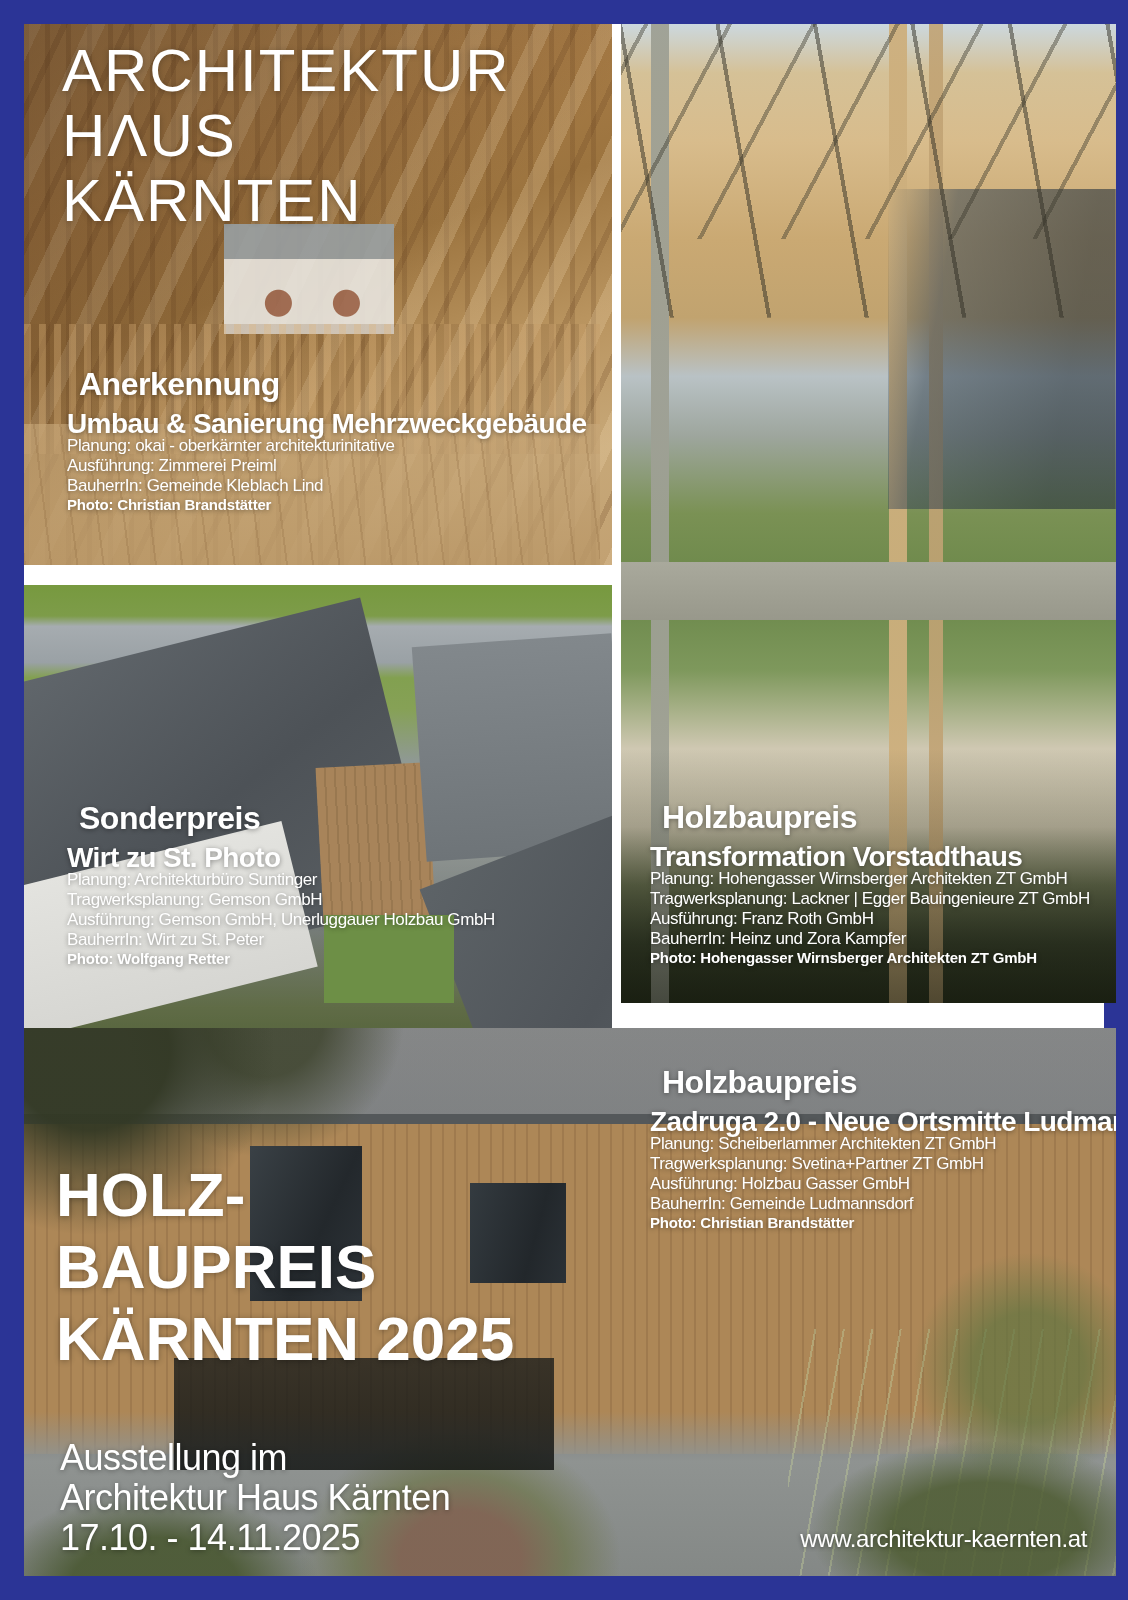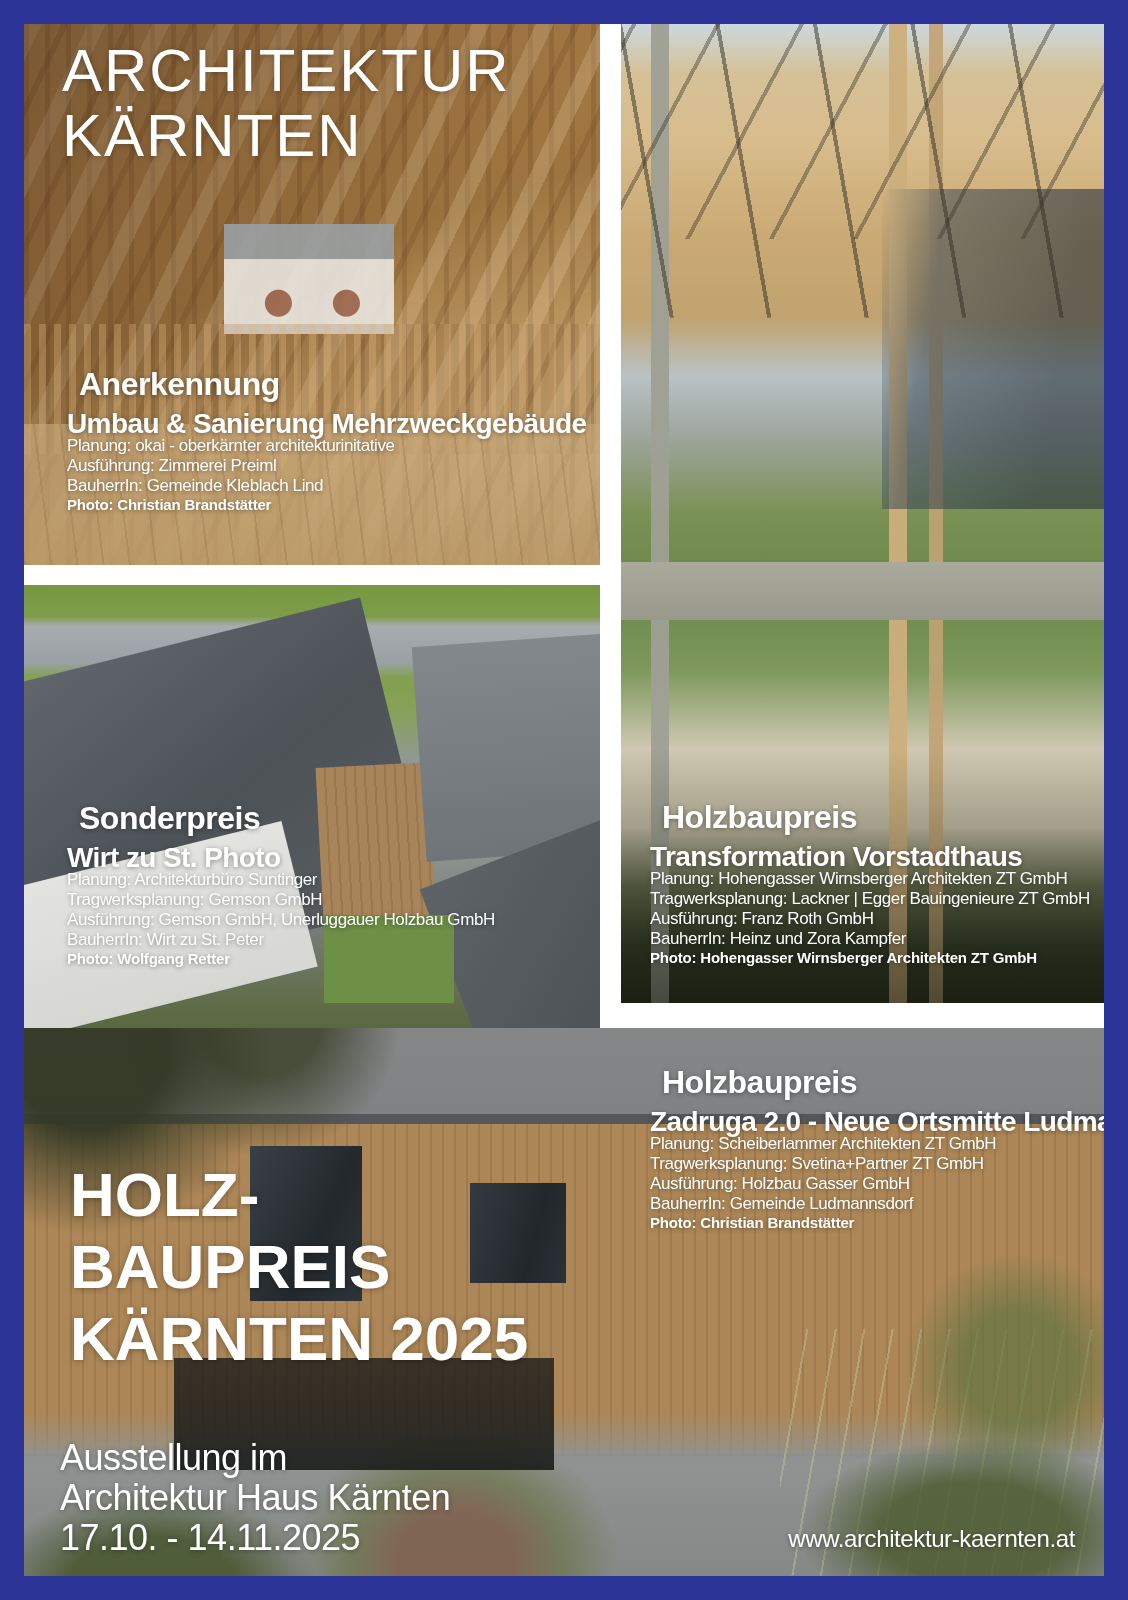--- a/index.html
+++ b/index.html
@@ -7,21 +7,21 @@
     position:relative;
     width:1128px;height:1600px;
     background:#2b3496;
     font-family:"Liberation Sans","DejaVu Sans",sans-serif;
     overflow:hidden;
   }
   .canvas{
     position:absolute;left:24px;top:24px;width:1080px;height:1552px;
     background:#ffffff;
   }
-  .photo{position:absolute;overflow:hidden;}
+  .photo{position:absolute;overflow:hidden;padding-left:12px;}
 
   
   .photo-a{
     left:0;top:0;width:576px;height:541px;
     background:
       linear-gradient(135deg, rgba(48,26,12,.45), rgba(48,26,12,.15) 40%, rgba(0,0,0,0) 58%),
       repeating-linear-gradient(115deg, rgba(246,222,182,.22) 0 16px, rgba(0,0,0,0) 16px 34px, rgba(104,66,32,.22) 34px 40px, rgba(0,0,0,0) 40px 58px),
       repeating-linear-gradient(90deg, rgba(96,60,28,.20) 0 5px, rgba(0,0,0,0) 5px 21px),
       linear-gradient(160deg,#b78c55 0%,#a87c46 28%,#9c743f 46%,#b9945f 66%,#c7a878 84%,#c2a172 100%);
   }
@@ -104,21 +104,21 @@
     background:linear-gradient(180deg, rgba(28,30,28,.8), rgba(20,22,20,.85));}
 
   
   .overlay{position:absolute;color:#fff;}
   .brand{
     left:38px;top:14px;
     font-size:60px;line-height:65px;letter-spacing:2px;font-weight:normal;
     text-shadow:0 1px 6px rgba(0,0,0,.25);
   }
   .headline{
-    left:46px;top:131px;
+    left:32px;top:131px;
     font-size:62px;line-height:72px;font-weight:bold;letter-spacing:0;
     text-shadow:0 1px 6px rgba(0,0,0,.3);
   }
   .award{text-shadow:0 1px 5px rgba(0,0,0,.4);}
   .award .cat{font-size:32px;font-weight:bold;line-height:36px;letter-spacing:-.5px;margin:0 0 9px 12px;}
   .award .proj{font-size:28px;font-weight:bold;line-height:25px;letter-spacing:-.6px;margin:0;white-space:nowrap;}
   .award .line{font-size:17px;line-height:20px;letter-spacing:-.4px;white-space:nowrap;}
   .award .credit{font-size:15px;line-height:18px;letter-spacing:-.2px;font-weight:bold;}
   .award-a{left:43px;top:342px;}
   .award-c{left:43px;top:215px;}
@@ -141,20 +141,21 @@
 <div class="poster">
   <div class="canvas">
 
     <div class="photo photo-a">
       <div class="gable"></div>
       <div class="railing"></div>
       <div class="deck"></div>
 
       <div class="overlay brand">
         <div>ARCHITEKTUR</div>
+        <div>HΛUS</div>
         <div>KÄRNTEN</div>
       </div>
 
       <div class="overlay award award-a">
         <div class="cat">Anerkennung</div>
         <div class="proj">Umbau &amp; Sanierung Mehrzweckgebäude</div>
         <div class="line">Planung: okai - oberkärnter architekturinitative</div>
         <div class="line">Ausführung: Zimmerei Preiml</div>
         <div class="line">BauherrIn: Gemeinde Kleblach Lind</div>
         <div class="credit">Photo: Christian Brandstätter</div>

